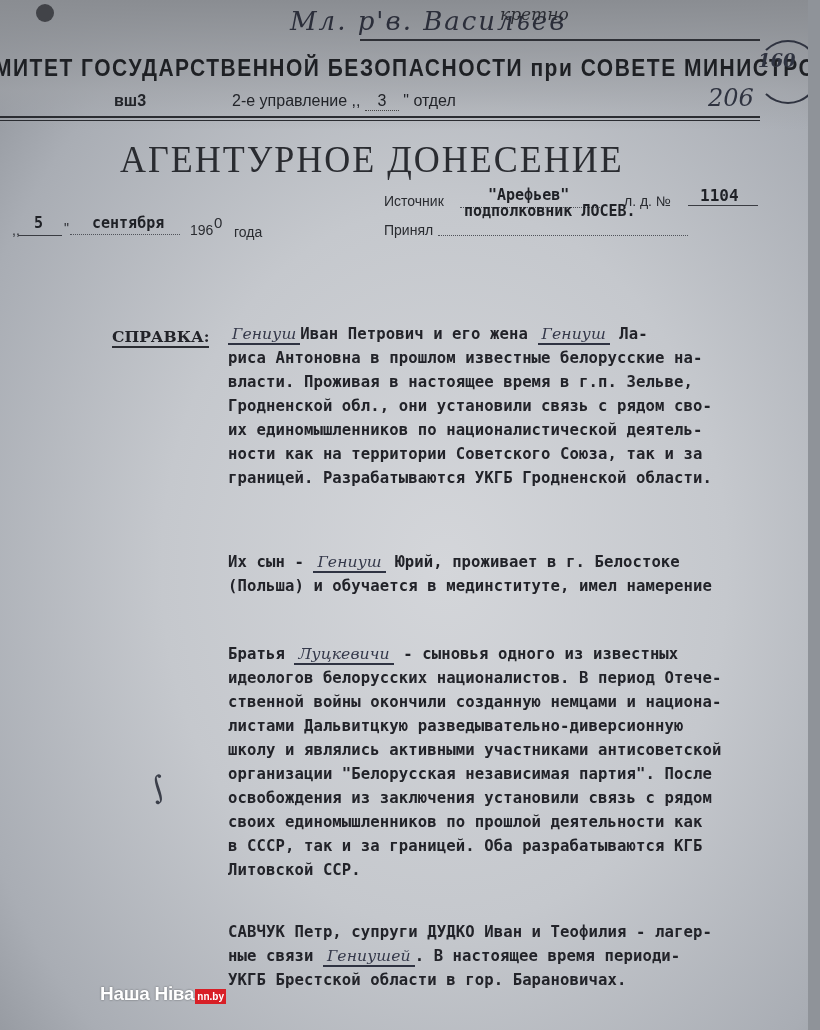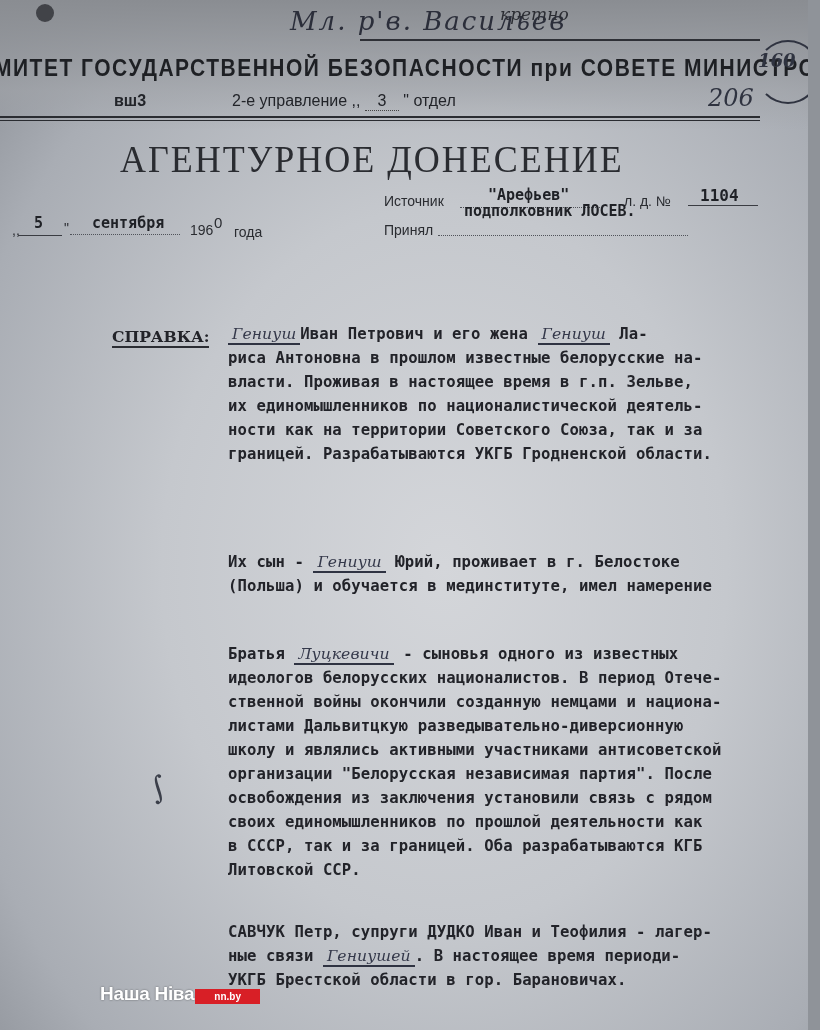--- a/index.html
+++ b/index.html
@@ -54,21 +54,21 @@
     border-bottom: 2px solid #2b2d33; line-height: 18px; font-family: "DejaVu Serif", serif;
   }
   .sig { font-family: "DejaVu Serif", serif; font-style: italic; font-weight: normal; color: #34384a;
     border-bottom: 2px solid #2f3342; padding: 0 4px; }
   .logo {
     left: 100px; top: 983px; display: flex; align-items: center;
   }
   .logo-main { font-family: "Liberation Sans", sans-serif; font-weight: bold; font-size: 19px; color: #ffffff;
     text-shadow: 0 0 2px rgba(0,0,0,0.5); letter-spacing: -0.3px; }
   .logo-badge { background: #d81f26; color: #fff; font-family: "Liberation Sans", sans-serif; font-weight: bold;
-    font-size: 10px; padding: 2px 19px; margin-left: 1px; margin-top: 4px; }
+    font-size: 10px; padding: 2px 2px; margin-left: 1px; margin-top: 4px; }
   .squiggle { left: 150px; top: 770px; font-size: 30px; color: #3b3f4a; transform: rotate(-20deg); }
 </style>
 </head>
 <body>
 
 <div class="page">
   <div class="vignette-top"></div>
   <div class="speck"></div>
 
   <div class="abs hand hw-top">Мл. р'в. Васильев</div>
@@ -115,20 +115,21 @@
   <div class="abs label-spravka">СПРАВКА:</div>
 
   <div class="body-text" style="top:322px;">
     <span class="line">
       <span class="sig">Гениуш</span><span>Иван Петрович и его жена</span>
       <span class="sig">Гениуш</span>
       <span>Ла-</span>
     </span>
     <span class="line">риса Антоновна в прошлом известные белорусские на-</span>
     <span class="line">власти. Проживая в настоящее время в г.п. Зельве,</span>
+    <span class="line">Гродненской обл., они установили связь с рядом сво-</span>
     <span class="line">их единомышленников по националистической деятель-</span>
     <span class="line">ности как на территории Советского Союза, так и за</span>
     <span class="line">границей. Разрабатываются УКГБ Гродненской области.</span>
   </div>
 
   <div class="body-text" style="top:550px;">
     <span class="line">
       <span>Их сын -</span>
       <span class="sig">Гениуш</span>
       <span>Юрий, проживает в г. Белостоке</span>

